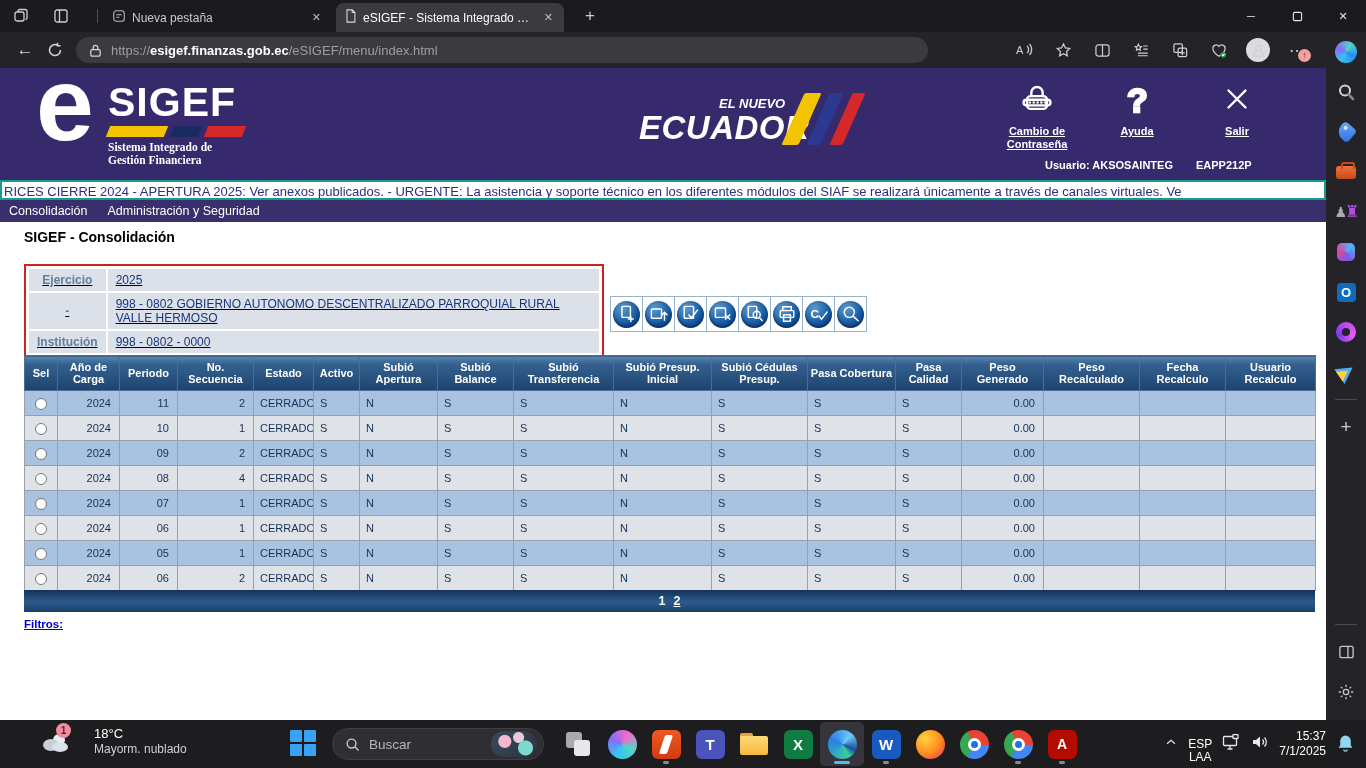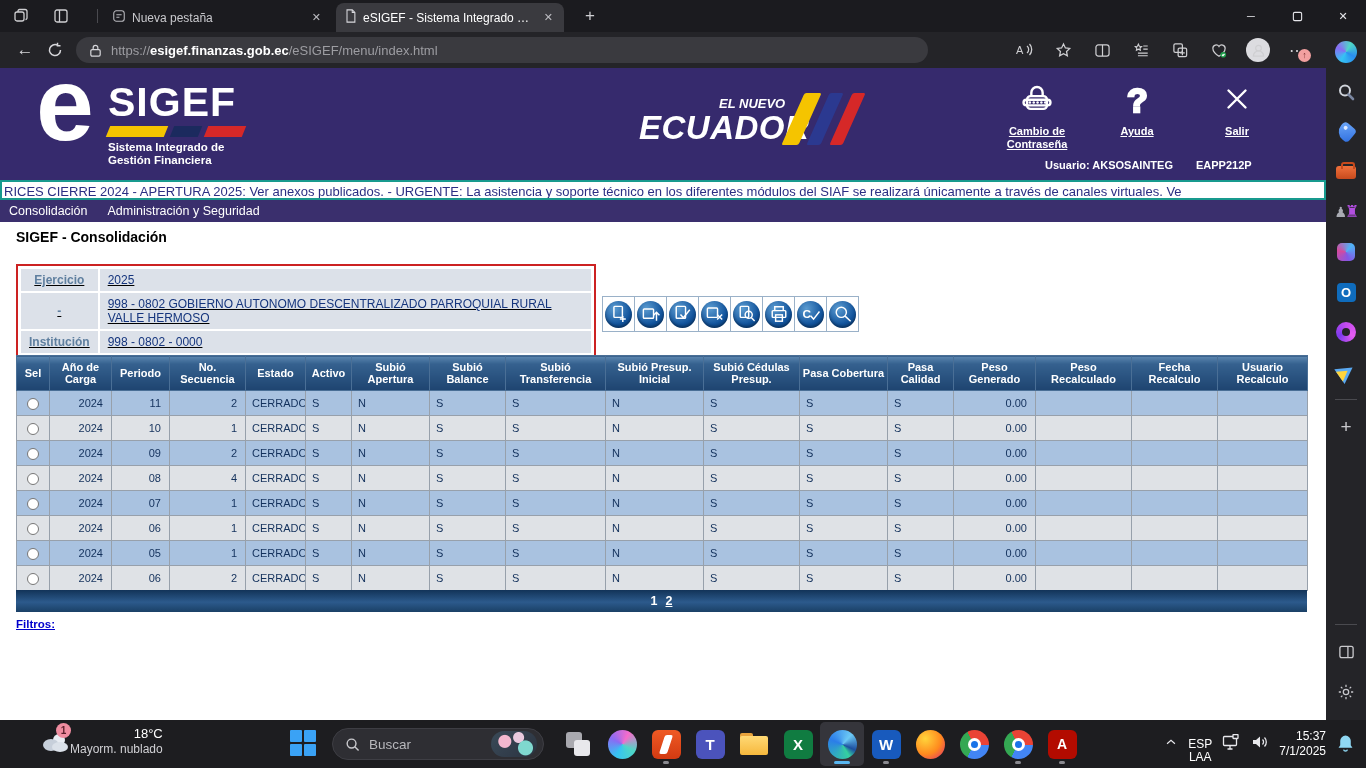--- a/index.html
+++ b/index.html
@@ -59,21 +59,21 @@
   .page{position:absolute;top:68px;left:0;width:1326px;height:652px;background:#fff;overflow:hidden;}
 
   
   .pheader{position:absolute;top:0;left:0;width:100%;height:112px;background:#362a6d;}
   .logo-e{position:absolute;left:36px;top:-16px;font-size:104px;font-weight:800;color:#fff;line-height:1;}
   .logo-sigef{position:absolute;left:108px;top:14px;font-size:41px;font-weight:800;color:#fff;letter-spacing:1px;line-height:1;}
   .stripe{position:absolute;height:11px;top:58px;transform:skewX(-22deg);}
   .st-y{left:108px;width:58px;background:#f5c400;}
   .st-b{left:172px;width:28px;background:#1b2a5e;}
   .st-r{left:206px;width:38px;background:#d62828;}
-  .logo-sub{position:absolute;left:108px;top:73px;color:#fff;font-size:11.5px;line-height:13px;font-weight:600;}
+  .logo-sub{position:absolute;left:108px;top:73px;color:#fff;font-size:11.5px;line-height:13px;font-weight:600;font-family:Liberation Serif, serif;}
   .ecuador{position:absolute;left:615px;top:20px;width:280px;height:80px;color:#fff;}
   .ec-top{position:absolute;left:104px;top:8px;font-size:13px;font-weight:800;font-style:italic;}
   .ec-main{position:absolute;left:24px;top:21px;font-size:33px;font-weight:800;font-style:italic;letter-spacing:0.5px;}
   .ec-stripe{position:absolute;top:5px;height:52px;transform:skewX(-24deg);border-radius:2px;}
   .ec-y{left:178px;width:17px;background:#f5c400;}
   .ec-b{left:203px;width:14px;background:#2b3990;}
   .ec-r{left:226px;width:13px;background:#d62828;}
   .hactions{position:absolute;top:14px;right:52px;display:flex;gap:26px;}
   .hact{width:74px;display:flex;flex-direction:column;align-items:center;color:#fff;}
   .hact svg{stroke:#fff;fill:none;stroke-width:1.7;}
@@ -83,21 +83,21 @@
 
   
   .marquee{position:absolute;top:112px;left:0;width:100%;height:20px;background:#fff;border:2px solid #189a8e;overflow:hidden;}
   .marquee span{display:inline-block;white-space:nowrap;font-size:13px;line-height:16px;color:#2b2e83;padding-left:2px;}
 
   
   .menubar{position:absolute;top:132px;left:0;width:100%;height:22px;background:#3a2f6d;display:flex;align-items:center;gap:20px;padding-left:9px;}
   .menu-item{color:#fff;font-size:12.5px;}
 
   
-  .content{position:absolute;top:154px;left:0;width:100%;height:498px;background:#fff;}
+  .content{position:absolute;top:154px;left:8px;width:100%;height:498px;background:#fff;}
   .ptitle{position:absolute;left:16px;top:7px;font-size:14px;font-weight:bold;color:#000;}
   .psub{position:absolute;left:16px;top:25px;font-size:12.5px;color:#000;margin-top:48px;}
 
   .filterbox{position:absolute;left:16px;top:42px;width:580px;border:2px solid #cc2222;background:#fff;padding:1px;text-decoration:underline;}
   .filterbox table{border-collapse:separate;border-spacing:2px;width:100%;}
   .filterbox td{background:#dce1e9;font-size:12px;padding:4px 8px;}
   .filterbox td.flabel{width:72px;text-align:center;font-weight:bold;color:#5f7f9f;}
   .filterbox td.fvalue{color:#15357d;}
 
   .atoolbar{position:absolute;left:603px;top:74px;display:flex;}
@@ -117,21 +117,21 @@
 
   .pagbar{position:absolute;left:16px;top:368px;width:1291px;height:22px;background:linear-gradient(180deg,#123358,#2c5a8c 55%,#1a4066);display:flex;align-items:center;justify-content:center;gap:8px;}
   .pagbar .pg{color:#fff;font-size:12.5px;font-weight:bold;}
   .pagbar .pg.link{text-decoration:underline;cursor:pointer;}
   .filtros{position:absolute;left:16px;top:396px;font-size:11.5px;font-weight:bold;color:#0000cc;text-decoration:underline;}
 
   
   .taskbar{position:absolute;left:0;bottom:0;width:1366px;height:48px;background:#1d1d20;display:flex;align-items:center;}
   .weather{position:absolute;left:40px;top:6px;display:flex;align-items:center;}
   .wbadge{position:absolute;left:16px;top:-3px;width:15px;height:15px;border-radius:50%;background:#f08da0;color:#5c1f2c;font-size:10px;font-weight:bold;text-align:center;line-height:15px;z-index:2;}
-  .wtxt{margin-left:0;color:#fff;text-align:right;}
+  .wtxt{margin-left:24px;color:#fff;}
   .wtemp{font-size:13px;line-height:16px;}
   .wcond{font-size:12px;color:#d0d0d4;line-height:15px;}
   .startbtn{position:absolute;left:290px;top:10px;width:27px;height:27px;display:grid;grid-template-columns:12px 12px;grid-template-rows:12px 12px;gap:2px;}
   .startbtn i{background:#3aa2f5;border-radius:1px;}
   .searchbox{position:absolute;left:332px;top:8px;width:212px;height:32px;border-radius:16px;background:#2e2e33;border:1px solid #3e3e44;display:flex;align-items:center;padding:0 6px 0 12px;}
   .searchbox .stext{color:#b8b8bc;font-size:13.5px;margin-left:9px;flex:1;}
   .search-art{width:46px;height:26px;border-radius:13px;background:
       radial-gradient(circle at 75% 65%,#7fd8cf 0 7px,transparent 8px),
       radial-gradient(circle at 30% 40%,#f3b8cf 0 6px,transparent 7px),
       radial-gradient(circle at 60% 25%,#e8c9de 0 5px,transparent 6px),

